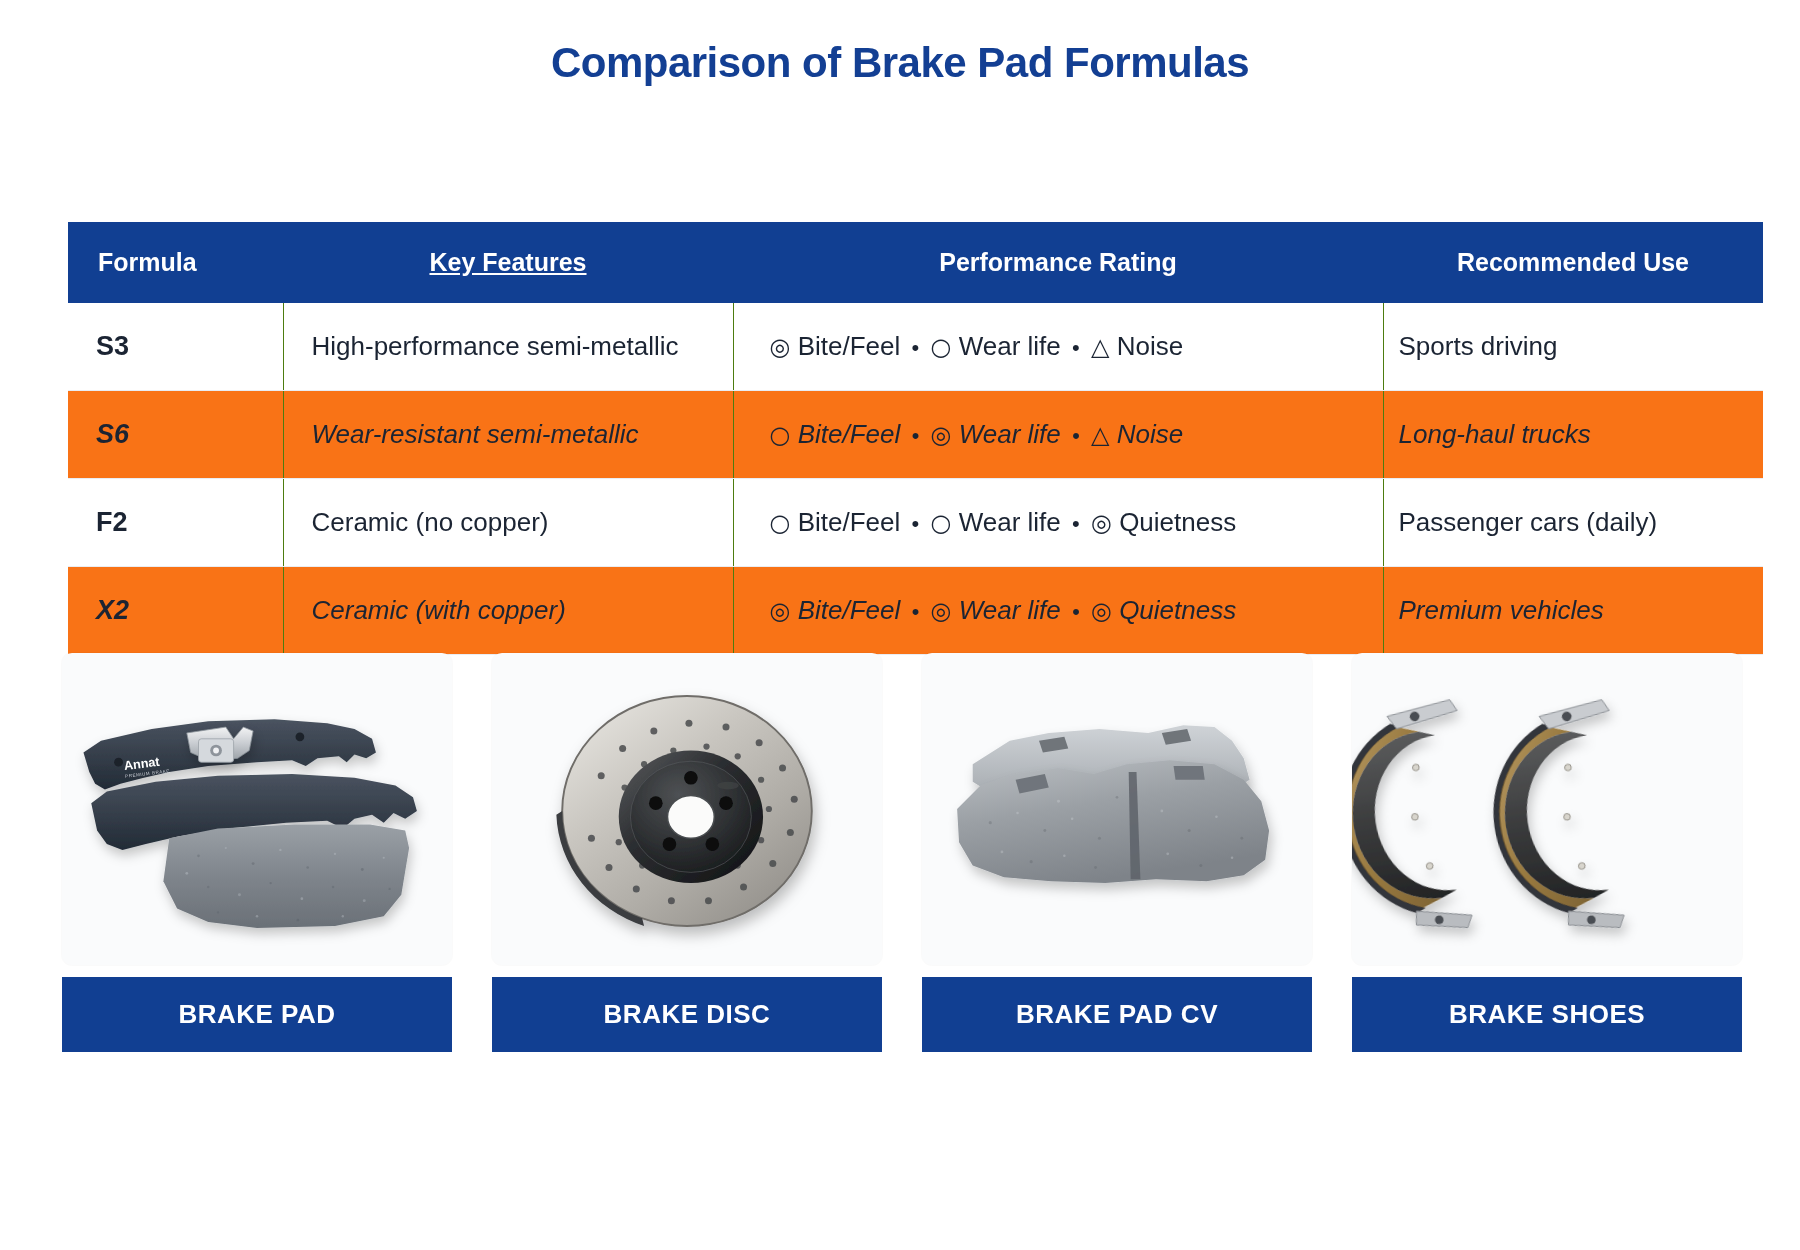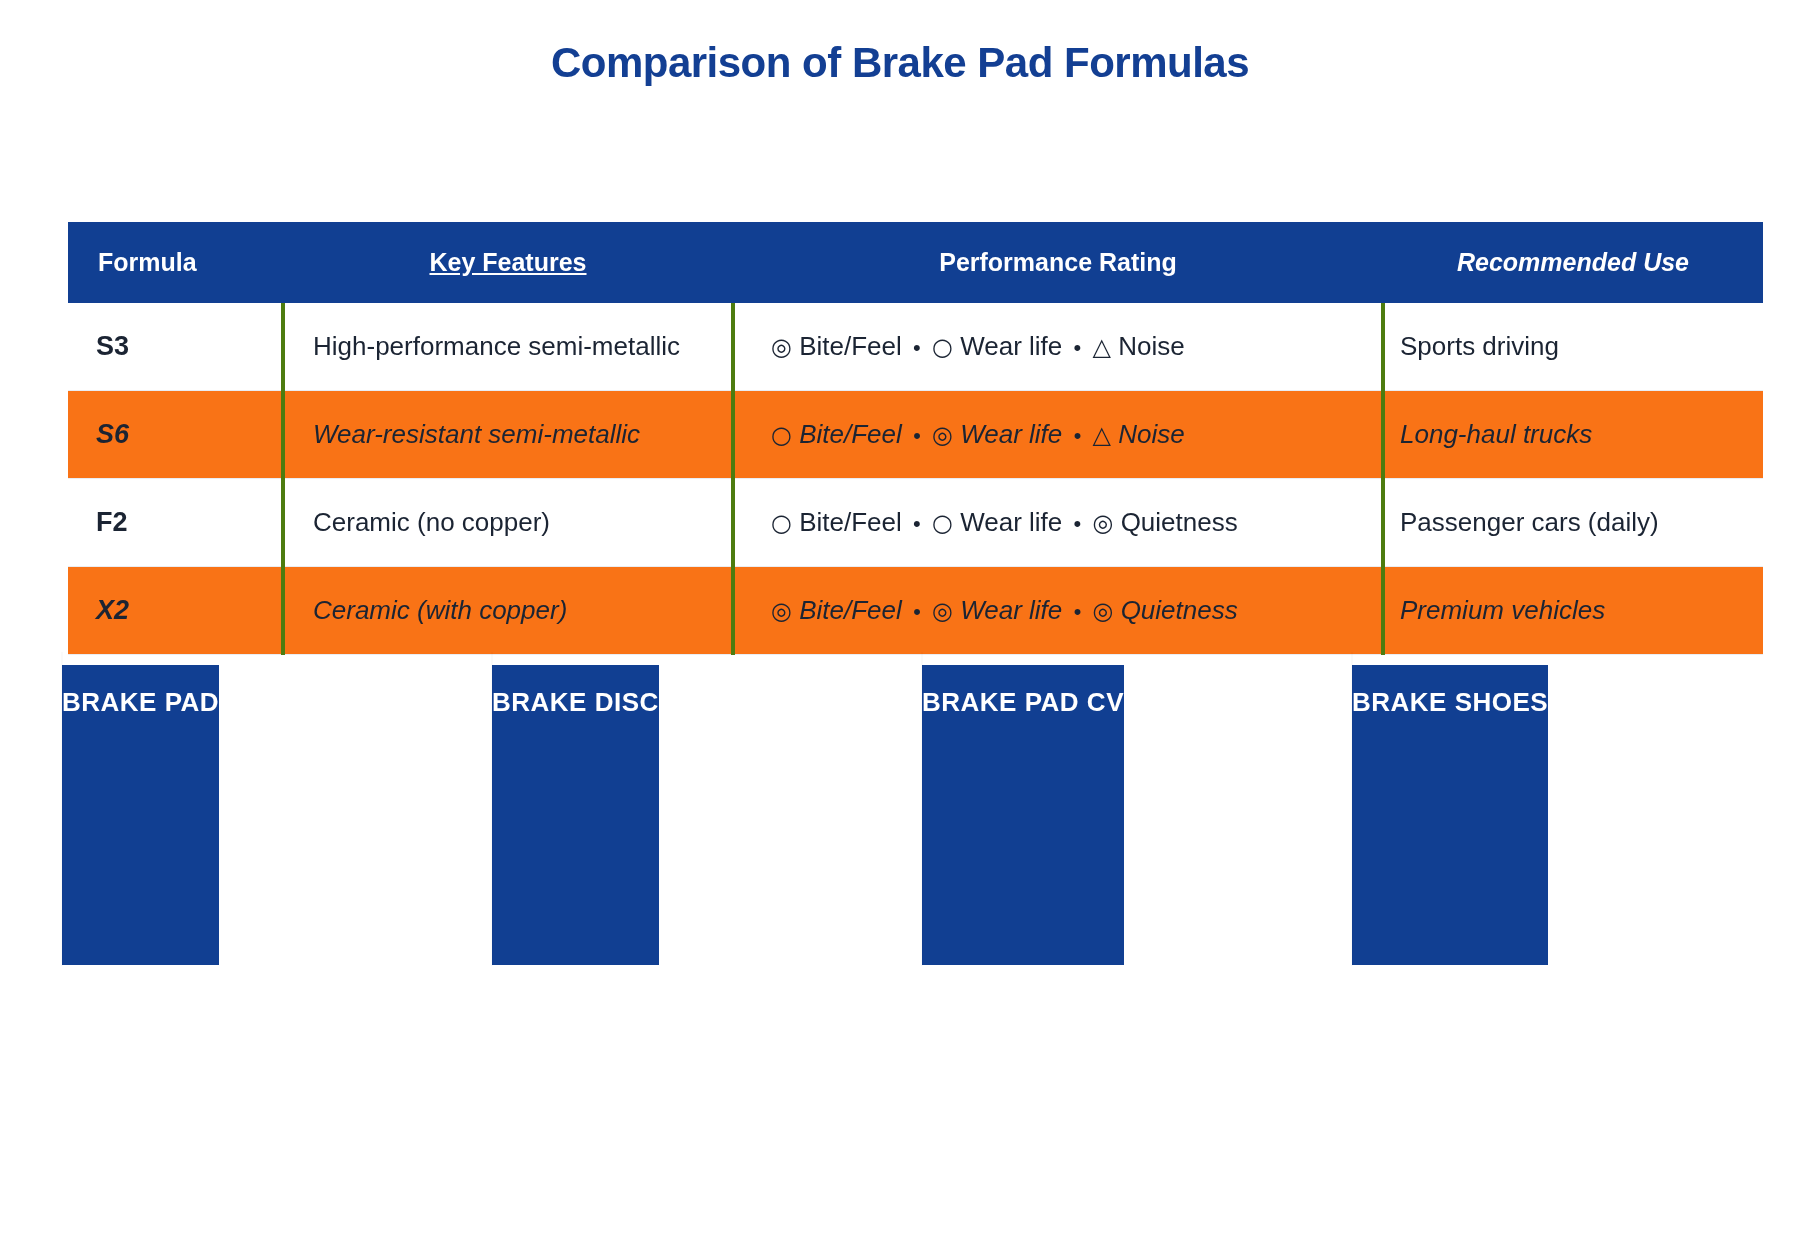--- a/index.html
+++ b/index.html
@@ -45,27 +45,27 @@
     color: #ffffff;
     font-size: 25px;
     font-weight: bold;
     padding: 26px 0 26px 0;
     text-align: center;
     border: none;
   }
   table.cmp thead th.c-formula { width: 185px; text-align: left; padding-left: 30px;}
   table.cmp thead th.c-features { width: 450px; text-decoration: underline; }
   table.cmp thead th.c-perf { width: 650px; }
-  table.cmp thead th.c-use { width: 380px; font-style: italic; }
+  table.cmp thead th.c-use { width: 380px; }
 
   table.cmp tbody td {
     font-size: 26px;
     color: #1b2433;
     padding: 28px 0 28px 0;
-    border-right: 4px solid #4d7c0f;
+    border-right: 1px solid #4d7c0f;
     border-bottom: 1px solid #e9edf3;
     vertical-align: middle;
     background: #ffffff;
   }
   table.cmp tbody tr.alt td { background: #f97316; font-style: italic; }
   table.cmp tbody td.td-formula {
     font-weight: bold;
     padding-left: 28px;
     font-size: 27px;
   }
@@ -85,21 +85,21 @@
     position: absolute;
     left: 62px;
     top: 653px;
     width: 1680px;
     display: flex;
     gap: 40px;
   }
   .card {
     width: 400px;
     display: flex;
-    flex-direction: row;
+    flex-direction: column;
   }
   .card-img {
     height: 312px;
     background: #fafbfc;
     border-radius: 10px;
     position: relative;
     overflow: hidden;
     box-shadow: 0 0 0 1px rgba(0,0,0,0.02);
   }
   .card-label {

